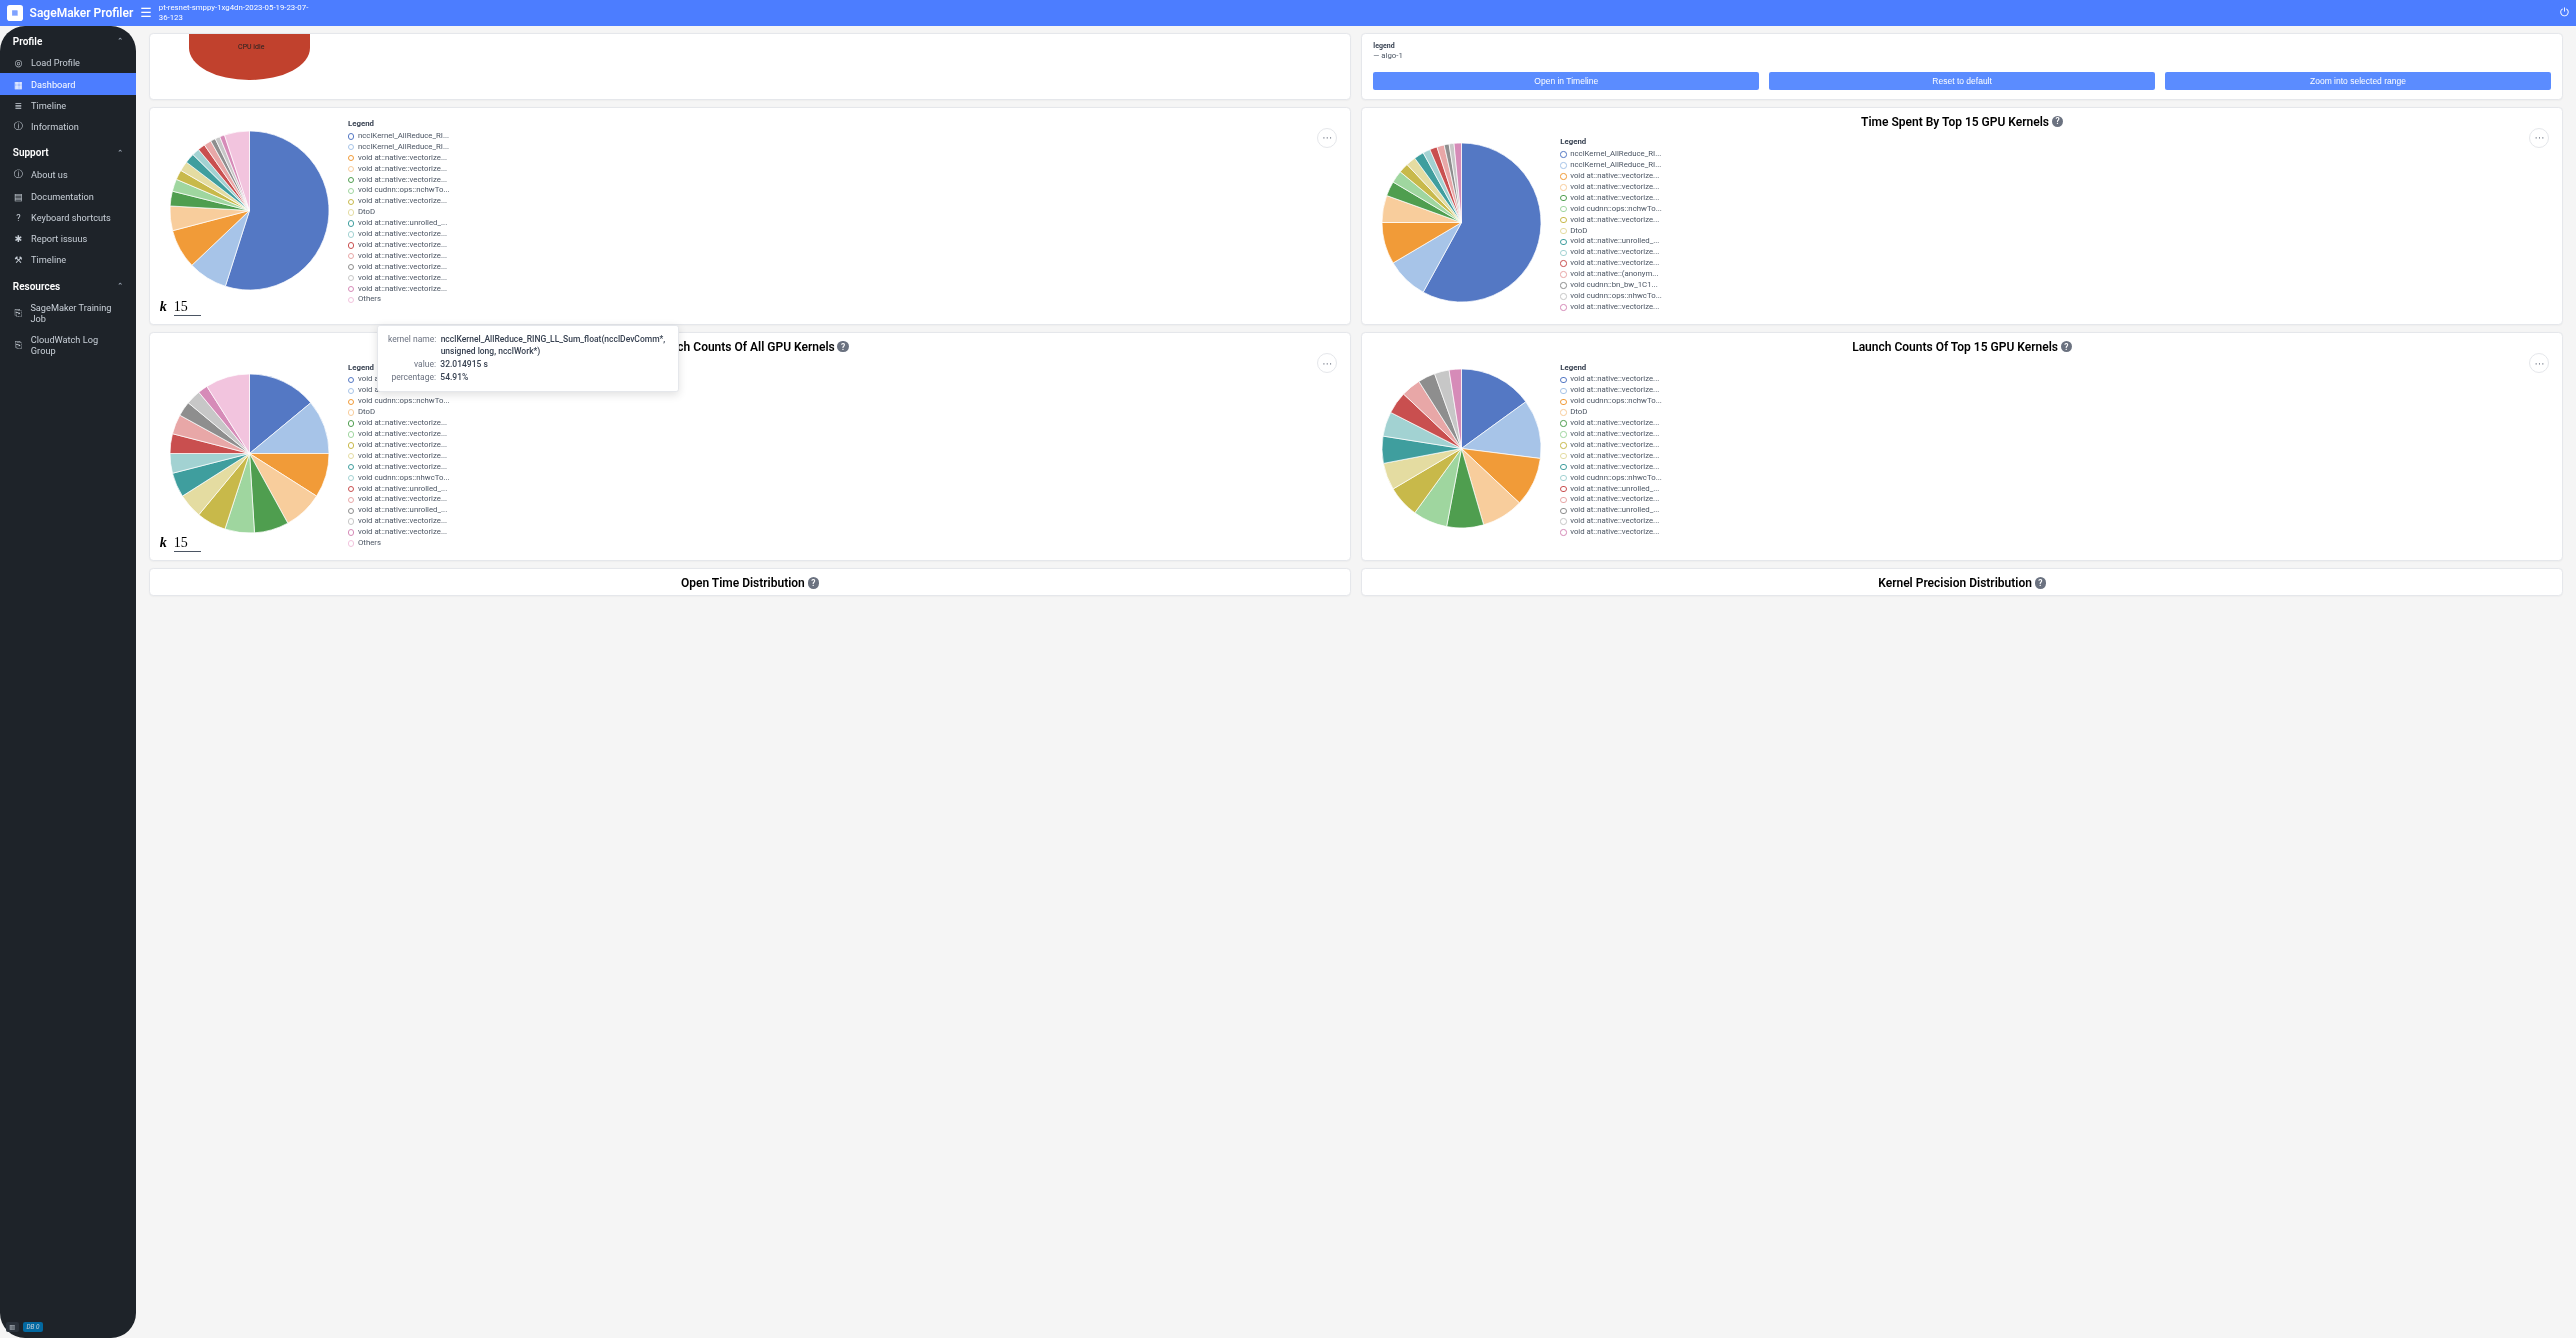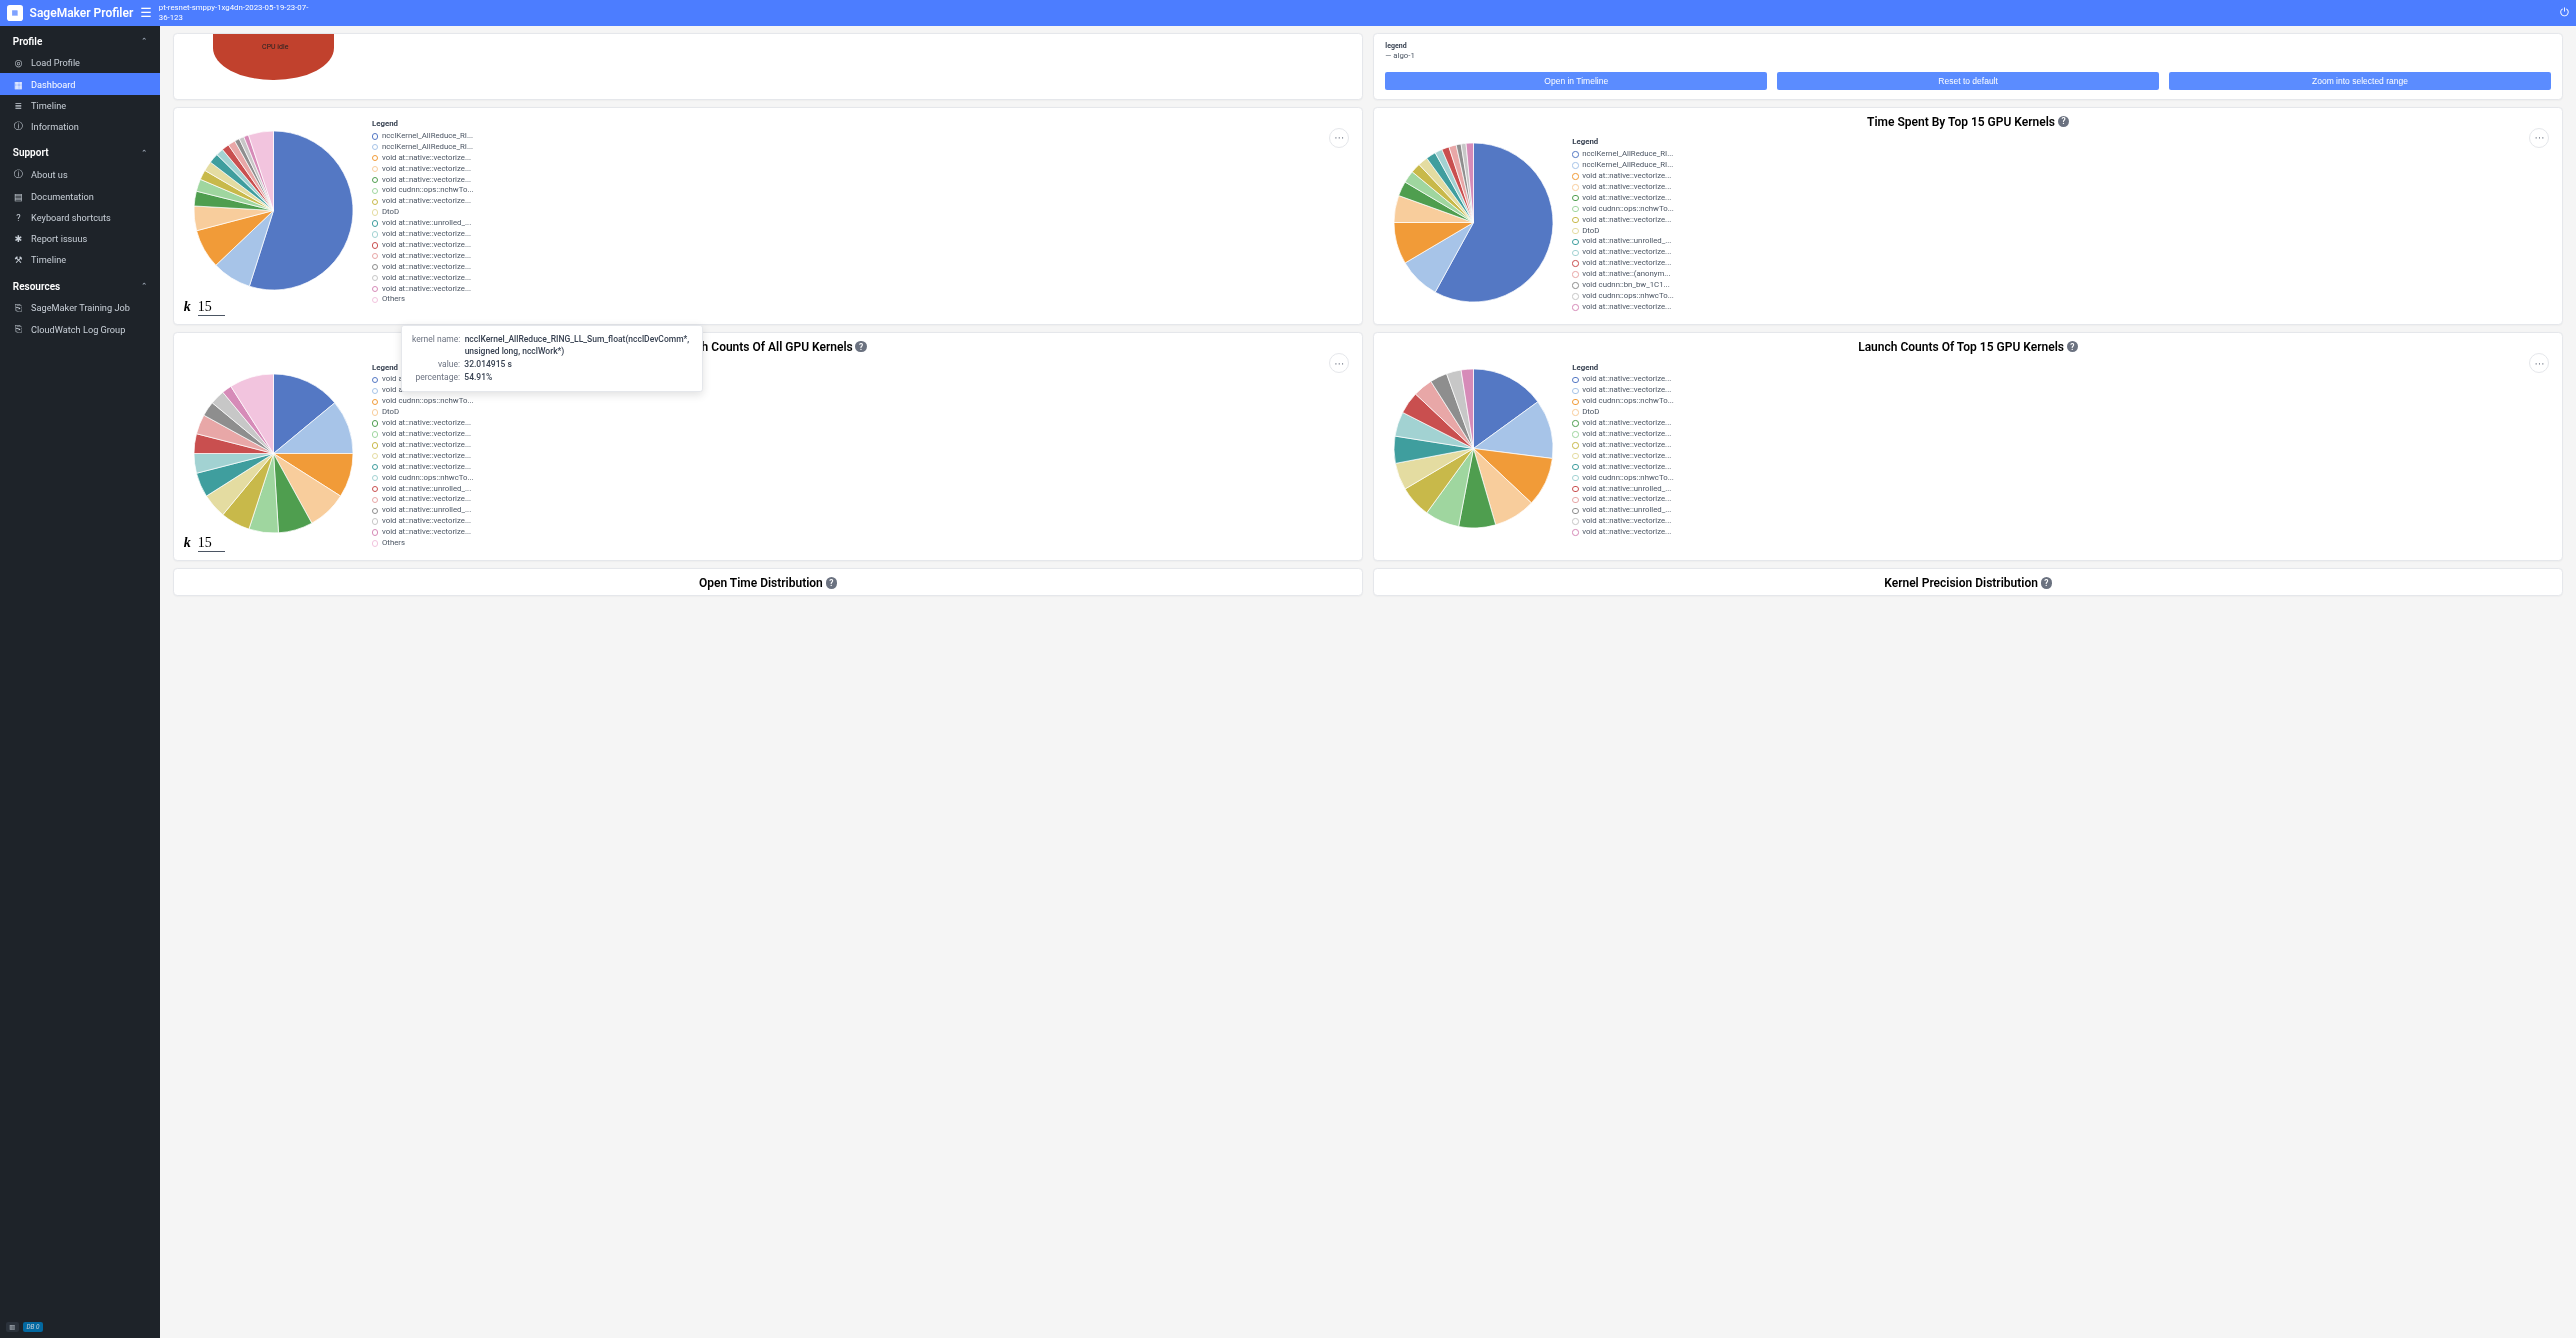--- a/index.html
+++ b/index.html
@@ -6,21 +6,21 @@
 body { font-family: -apple-system, BlinkMacSystemFont, "Segoe UI", Roboto, sans-serif; background: #f5f5f5; overflow: hidden; }
 .app { display: flex; flex-direction: column; height: 100vh; }
 .header { background: #4c7dff; color: #fff; height: 25.5px; display: flex; align-items: center; padding: 0 7px; gap: 7px; }
 .header .logo { width: 15.6px; height: 15.6px; background: #fff; border-radius: 2.8px; display: flex; align-items: center; justify-content: center; color: #4c7dff; font-size: 7px; }
 .header .app-title { font-weight: 600; font-size: 12px; }
 .header .menu-icon { cursor: pointer; font-size: 12.8px; }
 .header .job-name { font-size: 7.8px; line-height: 1.2; max-width: 156px; }
 .header .spacer { flex: 1; }
 .header .power { cursor: pointer; font-size: 11.3px; }
 .body { display: flex; flex: 1; overflow: hidden; }
-.sidebar { width: 160px; background: #1e2329; color: #c9d0d8; display: flex; flex-direction: column; font-size: 9.2px; }
+.sidebar { width: 136px; background: #1e2329; color: #c9d0d8; display: flex; flex-direction: column; font-size: 9.2px; border-radius: 25px; }
 .sidebar .section { padding: 10px 12.8px 5.7px; font-weight: 600; color: #fff; display: flex; justify-content: space-between; align-items: center; font-size: 10px; }
 .sidebar .chev { font-size: 7px; color: #9aa4b1; }
 .sidebar .item { display: flex; align-items: center; gap: 7px; padding: 5px 12.8px; cursor: pointer; }
 .sidebar .item.active { background: #4c7dff; color: #fff; }
 .sidebar .icon-sm { width: 11.3px; height: 11.3px; display: inline-flex; align-items: center; justify-content: center; font-size: 9.2px; }
 .sidebar .footer { margin-top: auto; padding: 5.7px; display: flex; gap: 4.3px; }
 .sidebar .footer .pill { background: #2b323b; border-radius: 2.1px; padding: 1.4px 3.5px; font-size: 6.4px; display: flex; align-items: center; }
 .main { flex: 1; overflow-y: auto; padding: 0 12.8px 14px; position: relative; }
 .row { display: flex; gap: 10px; margin-top: 7px; }
 .card { background: #fff; border: 0.7px solid #e5e7eb; border-radius: 4.3px; box-shadow: 0 0.7px 1.4px rgba(0,0,0,0.03); flex: 1; padding: 7px 11.3px 11.3px; position: relative; }

